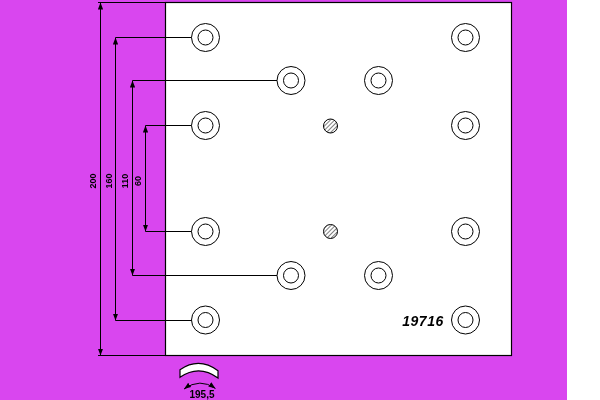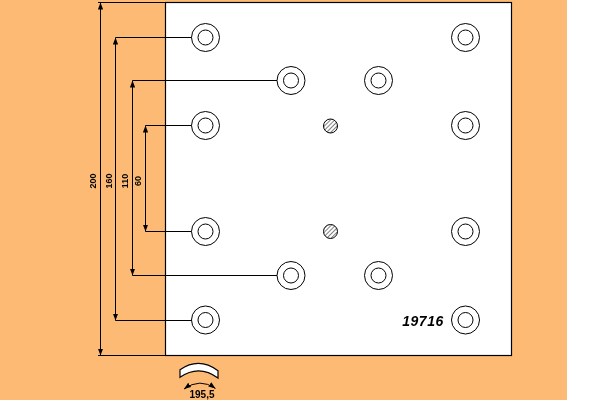--- a/index.html
+++ b/index.html
@@ -1,16 +1,16 @@
 <!DOCTYPE html>
 <html><head>
 <meta charset="utf-8">
 <style>
   html,body{margin:0;padding:0;background:#fff;}
-  .canvas{width:567px;height:400px;background:#fdba74;position:relative;overflow:hidden;}
+  .canvas{width:567px;height:400px;background:#d946ef;position:relative;overflow:hidden;}
   svg{display:block;}
   .outline{fill:#ffffff;stroke:#000;stroke-width:1.2;}
   .thin{stroke:#000;stroke-width:1;fill:none;}
   .dimline{stroke:#000;stroke-width:1;fill:none;}
   .hole{fill:#ffffff;stroke:#000;stroke-width:1;}
   .hole-hatched{fill:url(#hatch);stroke:#000;stroke-width:1;}
   .band{fill:#ffffff;stroke:#000;stroke-width:1.2;}
   .dim-label{font:bold 9px "Liberation Sans", sans-serif;fill:#000;text-anchor:middle;}
   .arc-label{font:bold 10px "Liberation Sans", sans-serif;fill:#000;text-anchor:middle;}
   .part-number{font:italic bold 14px "Liberation Sans", sans-serif;fill:#000;text-anchor:middle;letter-spacing:0.5px;}

